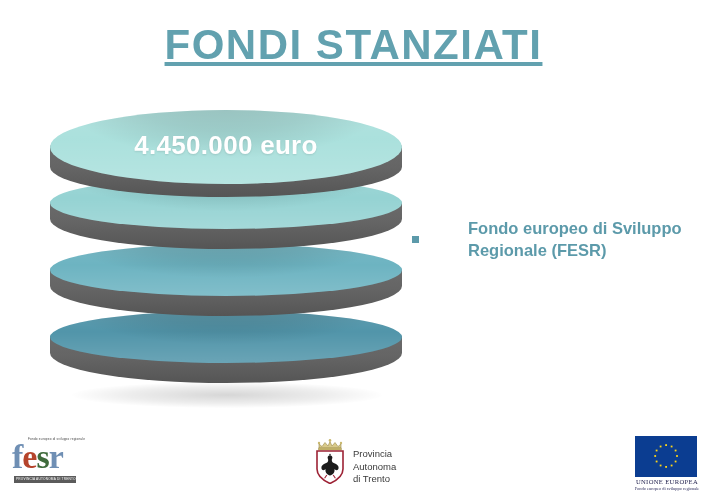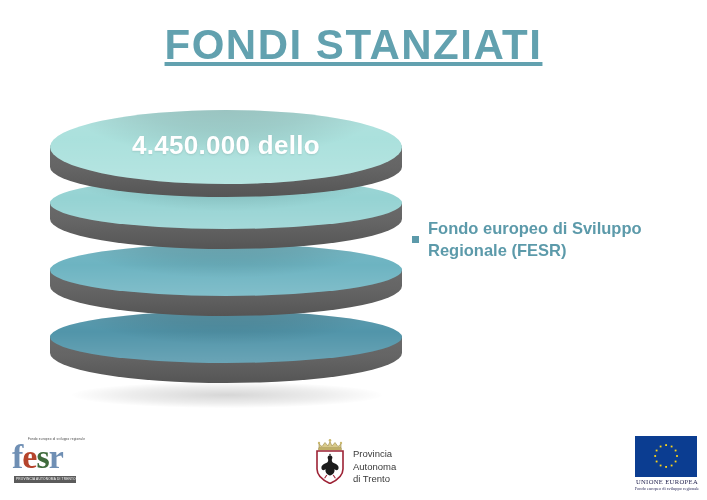--- a/index.html
+++ b/index.html
@@ -154,21 +154,21 @@
     margin-right: 9px;
   }
   .legend-text {
     flex: 1 1 auto;
     font-size: 16.5px;
     line-height: 1.32;
   }
   #legend-item-1 .legend-text { font-size: 16.5px; font-weight: normal; }
   #legend-item-2 .legend-text,
   #legend-item-3 .legend-text { font-weight: bold; }
-  #legend-item-2 { margin-bottom: 16px; }
+  #legend-item-2 { margin-bottom: 16px; gap: 40px; }
 
   
   #footer-logos {
     position: absolute;
     left: 0;
     bottom: 0;
     width: 707px;
     height: 78px;
   }
 
@@ -314,21 +314,21 @@
     <div class="cap" style="background:#93d2d2"></div>
     <div class="cap-shade"></div>
     <div class="gloss"></div>
   </div>
 
   <div class="disc" id="disc-1">
     <div class="body"></div>
     <div class="cap" style="background:#a9e0dc"></div>
     <div class="cap-shade"></div>
     <div class="gloss"></div>
-    <div id="amount-label">4.450.000 dello</div>
+    <div id="amount-label">4.450.000 euro</div>
   </div>
 
 </div>
 
 <div id="legend-list">
 
 
   <div class="legend-item" id="legend-item-2">
     <span class="legend-bullet" style="background:#5c9aaa"></span>
     <span class="legend-text" style="color:#5c9aaa">Fondo europeo di Sviluppo Regionale (FESR)</span>

